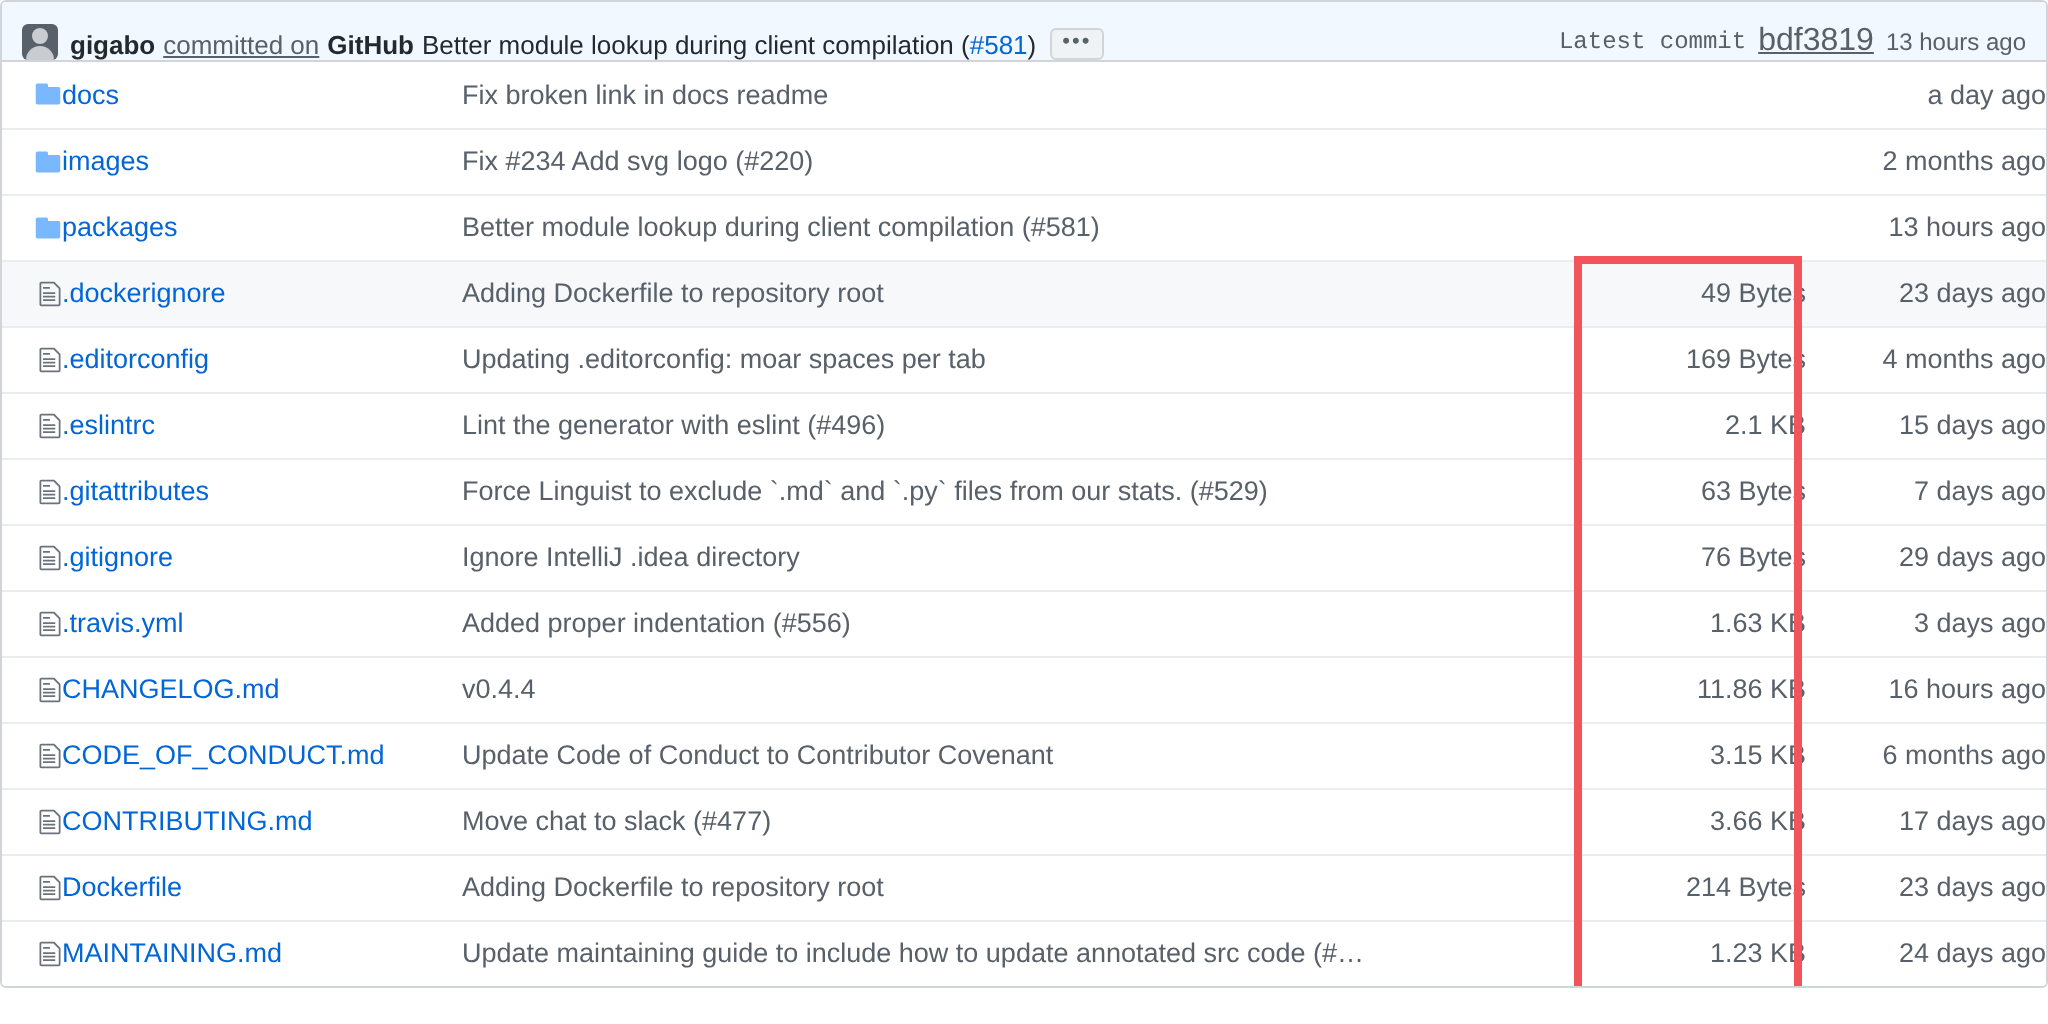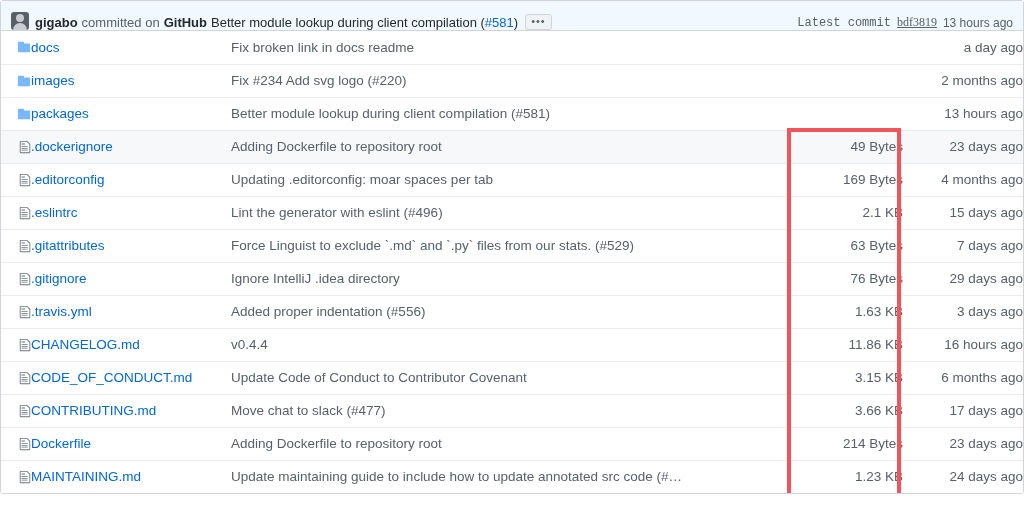--- a/index.html
+++ b/index.html
@@ -63,20 +63,21 @@
     background: #c9ccd1;
   }
   .commit-author {
     font-weight: bold;
     color: #24292e;
     margin-right: 4px;
   }
   .commit-verb {
     color: #586069;
     margin-right: 4px;
+    text-decoration: underline;
   }
   .commit-on {
     font-weight: bold;
     color: #24292e;
     margin-right: 4px;
   }
   .commit-message {
     color: #24292e;
     margin-right: 5px;
     white-space: nowrap;
@@ -101,24 +102,24 @@
   .commit-right {
     margin-left: auto;
     display: flex;
     align-items: center;
     color: #586069;
     font-size: 12px;
     white-space: nowrap;
   }
   .commit-right .latest-label { margin-right: 6px; font-family: Liberation Mono, monospace; }
   .commit-sha {
-    font-family: Liberation Serif, serif;
+    font-family: Liberation Sans, sans-serif;
     color: #586069;
     margin-right: 6px;
-    font-size: 12px;
+    font-size: 16px;
   }
 
   
   table.files {
     width: 100%;
     border-collapse: collapse;
     table-layout: fixed;
   }
   table.files tr {
     height: 33px;

